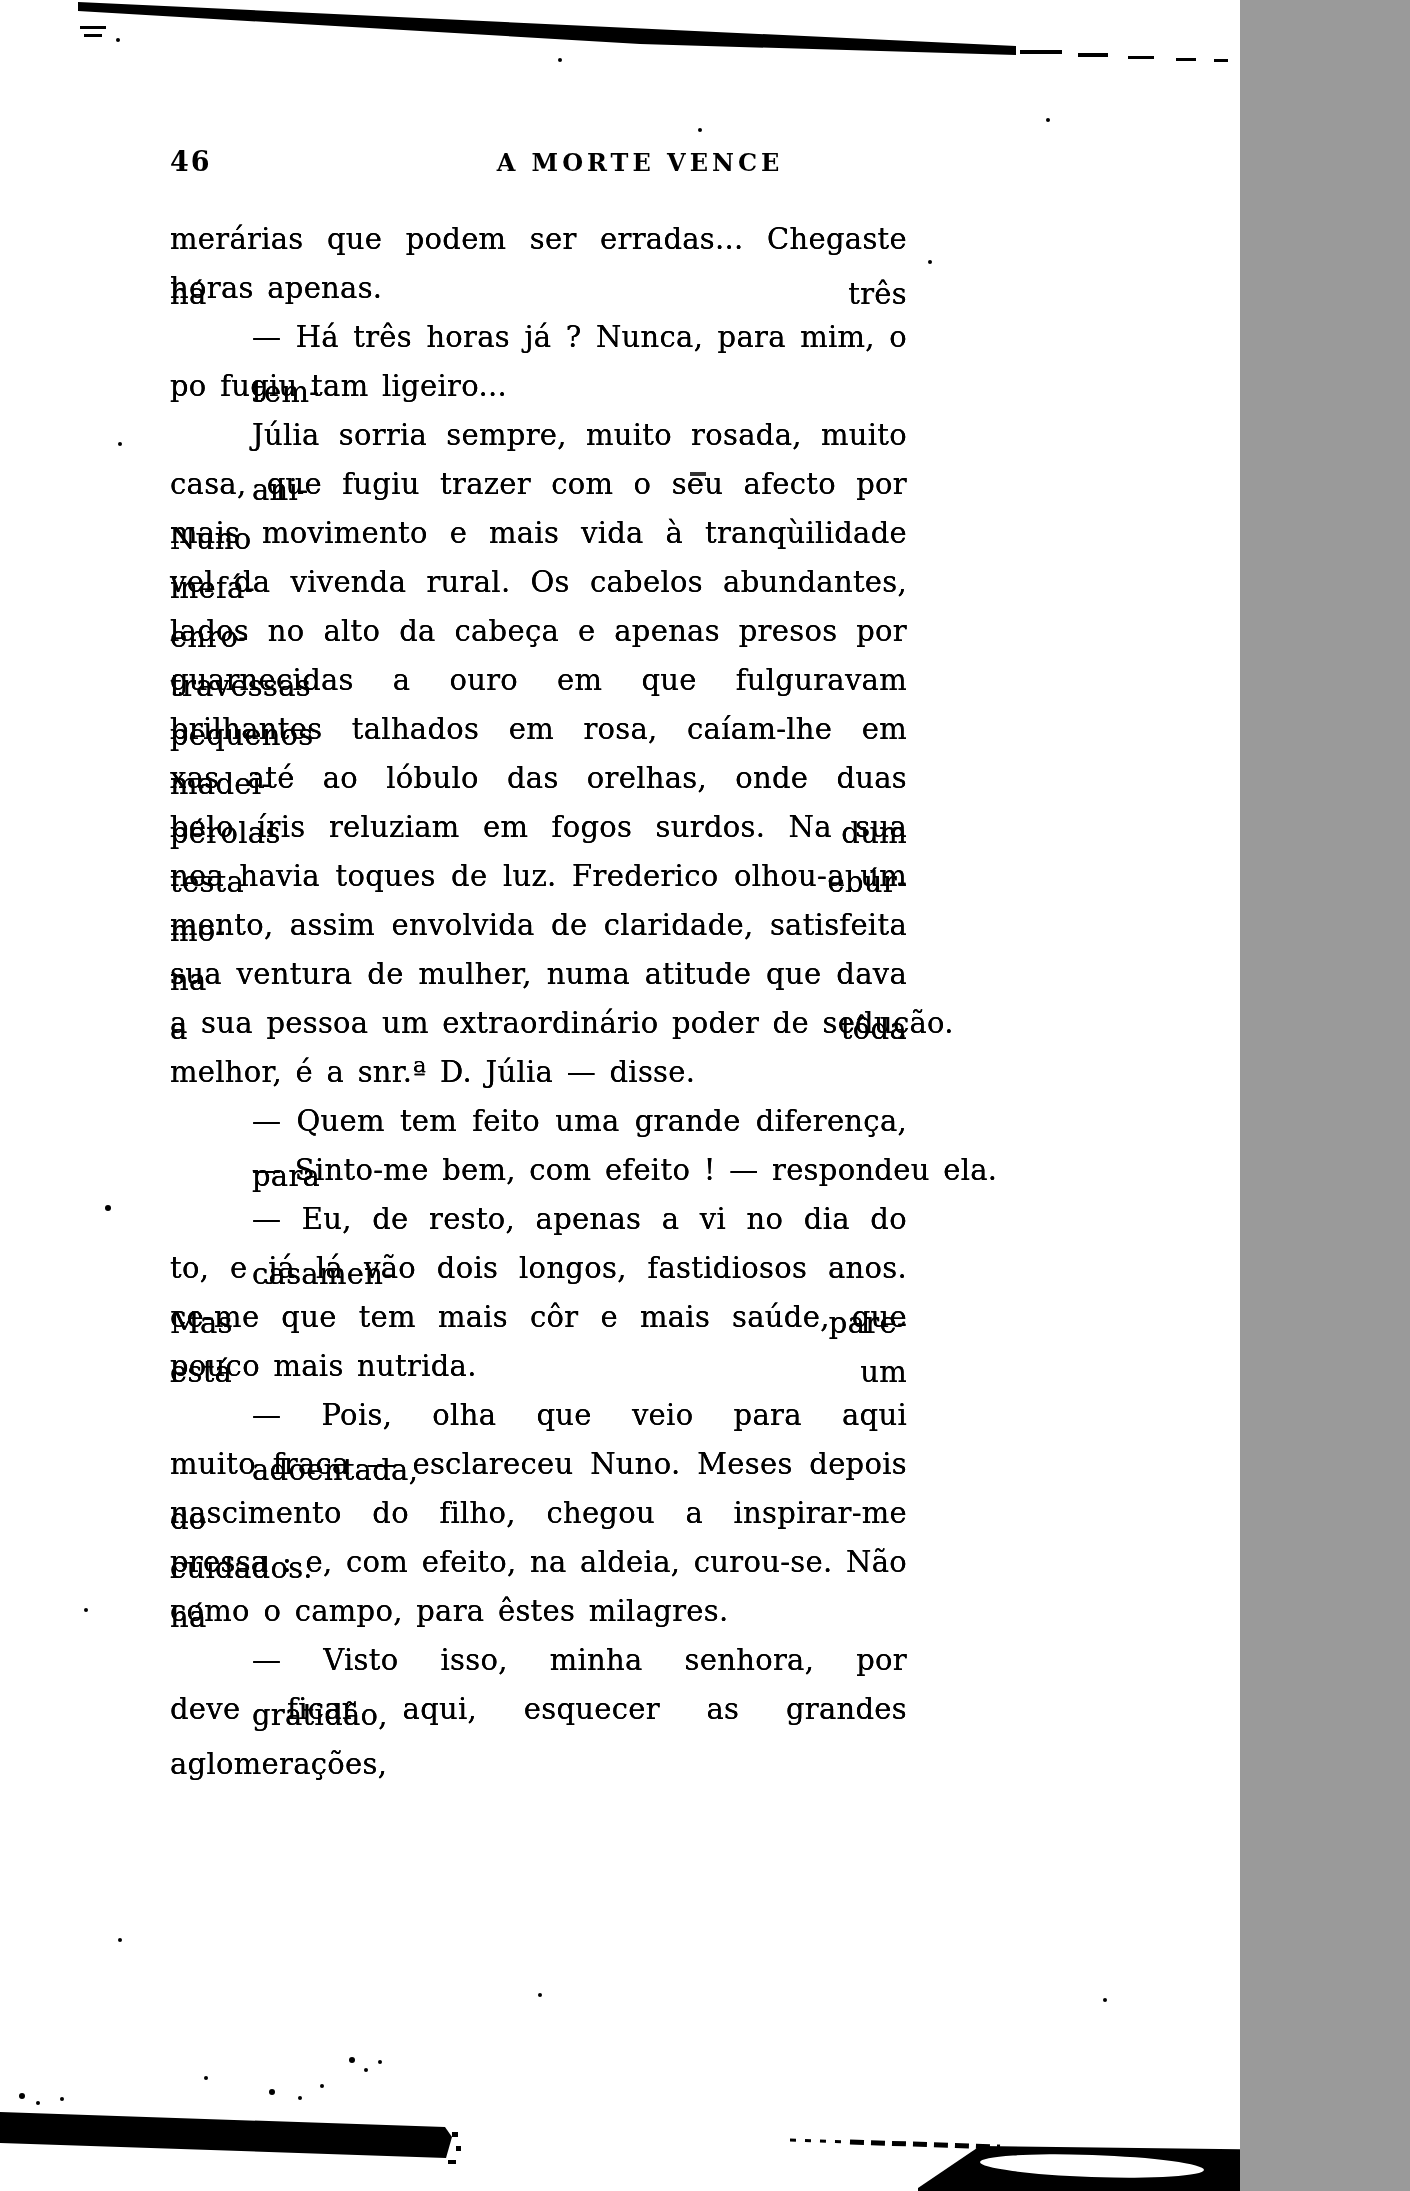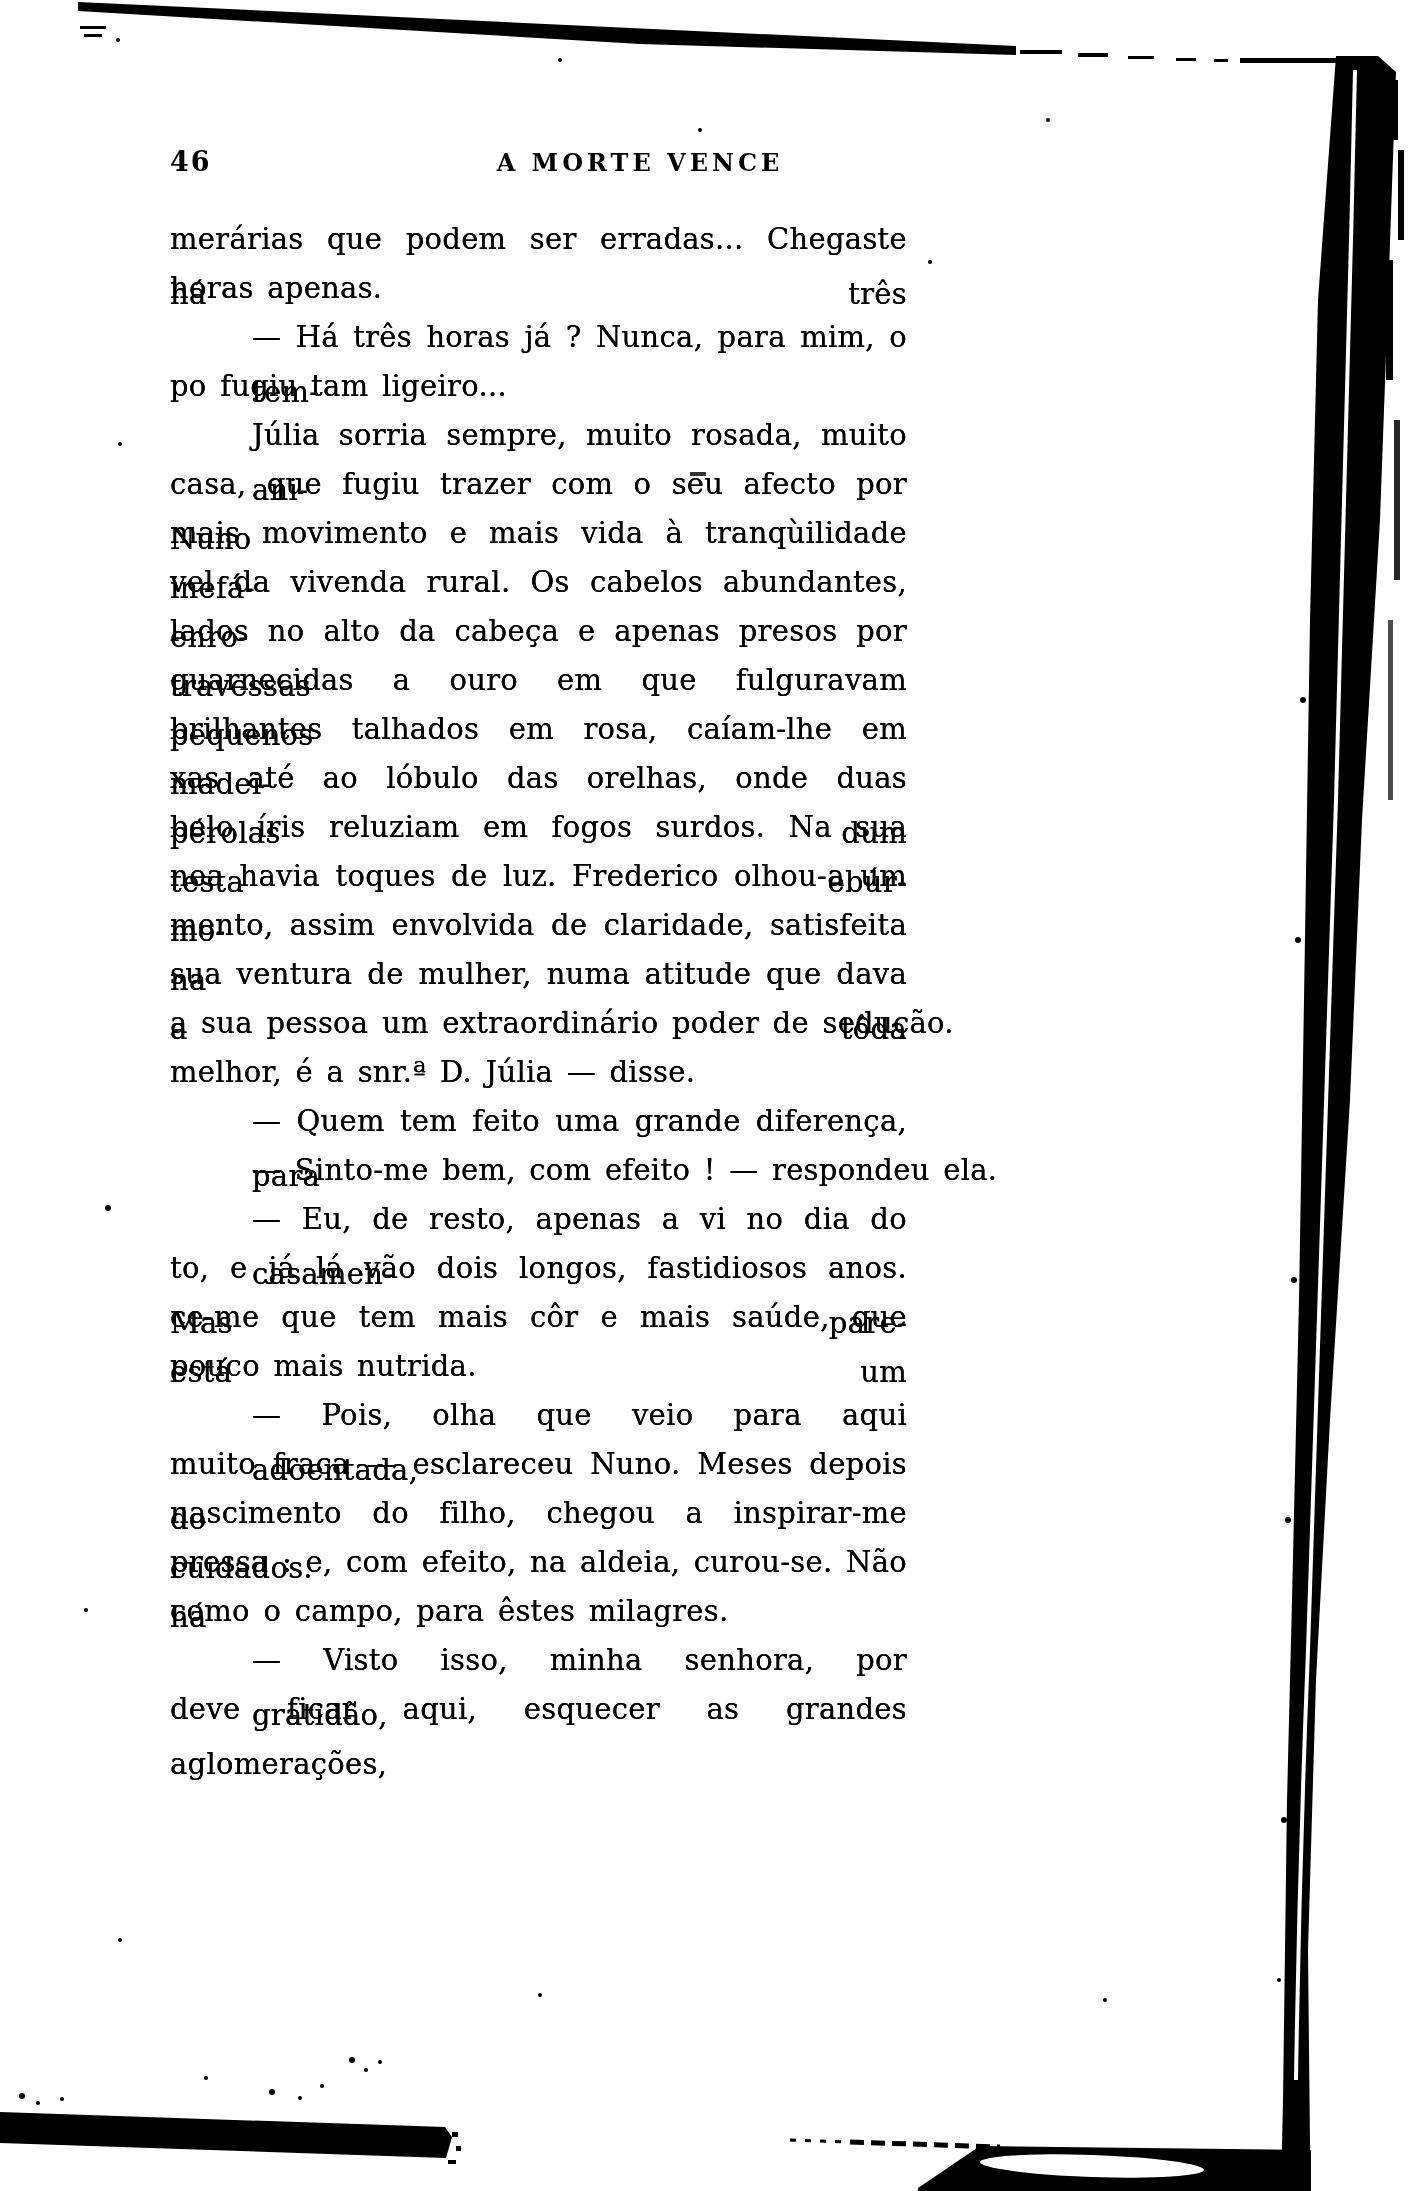--- a/index.html
+++ b/index.html
@@ -1,18 +1,18 @@
 <!DOCTYPE html>
 <html><head>
 <meta charset="utf-8">
 <style>
   html,body{margin:0;padding:0;background:#9a9a9a;}
   #page{
     position:relative;
-    width:1410px;height:2191px;
+    width:1240px;height:2191px;
     background:var(--paper,#ffffff);
     color:var(--ink,#000000);
     overflow:hidden;
     font-family:"DejaVu Serif","Liberation Serif",serif;
   }
   
   #header{position:absolute;top:146px;left:0;width:100%;height:40px;}
   #page-number{
     position:absolute;left:170px;top:0;
     font-size:27px;font-weight:700;letter-spacing:2px;

